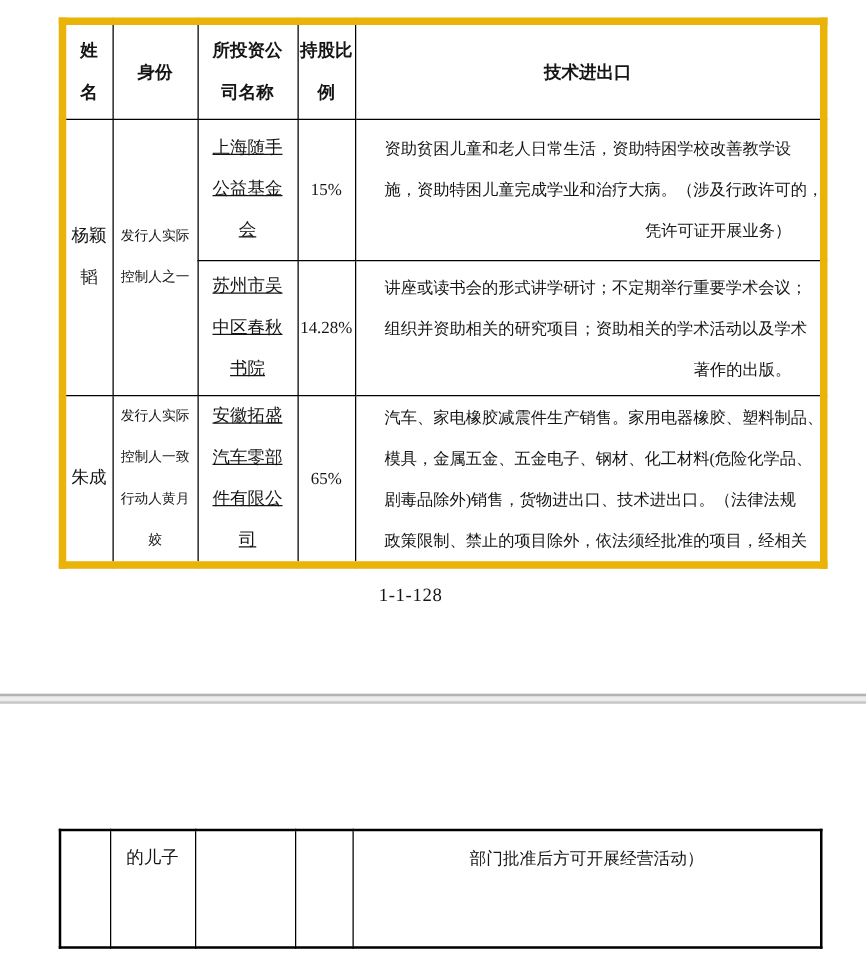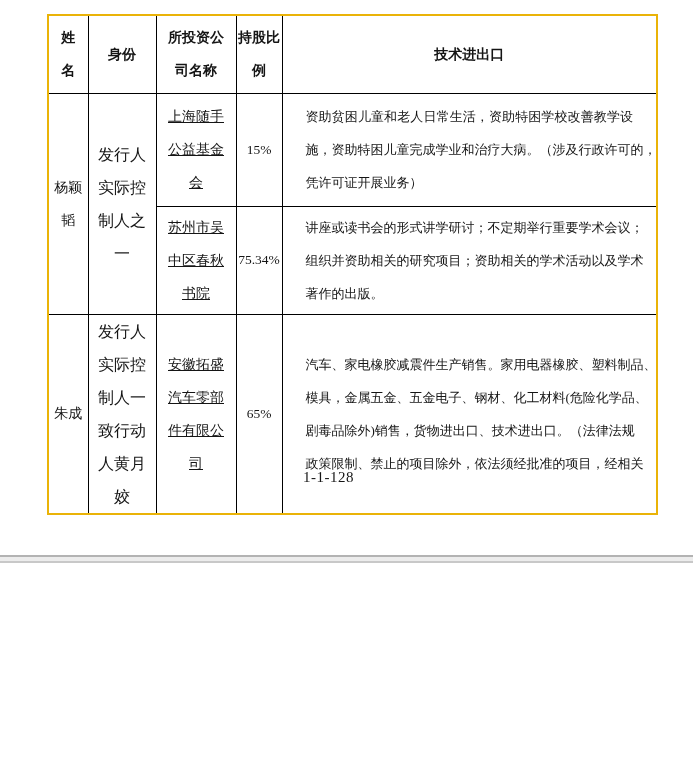--- a/index.html
+++ b/index.html
@@ -3,37 +3,37 @@
 <meta charset="utf-8">
 <style>
   html,body{margin:0;padding:0;background:#ffffff;}
   body{
     width:693px;height:773px;position:relative;overflow:hidden;
     font-family:"Liberation Serif","DejaVu Serif",serif;color:#151515;
   }
   .viewport{position:absolute;inset:0;}
   table{border-collapse:collapse;table-layout:fixed;position:absolute;background:#fff;}
   td{border:1px solid #000;overflow:hidden;}
-  .t1{left:47px;top:14px;width:609px;border:2px solid #eab308;}
+  .t1{left:47px;top:14px;width:609px;border:6px solid #eab308;}
   .t2{left:47px;top:663px;width:609px;border:2px solid #000;}
   
   .hd{
     font-family:"Liberation Sans","DejaVu Sans",sans-serif;
     font-weight:bold;font-size:14px;line-height:33px;
     text-align:center;vertical-align:middle;padding:0 8px;
   }
   .hd.tight{padding:0;}
   .c-name{text-align:center;vertical-align:middle;font-size:14px;line-height:33px;padding:17px 4px;}
-  .c-id{text-align:center;vertical-align:middle;font-size:16px;line-height:33px;padding:0 4px;}
+  .c-id{text-align:center;vertical-align:middle;font-size:11px;line-height:33px;padding:0 4px;}
   .c-co{text-align:center;vertical-align:middle;font-size:14px;line-height:33px;padding:0 8px;text-decoration:underline;}
   .c-ratio{text-align:center;vertical-align:middle;font-size:13.5px;padding:0 1px;}
   .c-scope{vertical-align:middle;font-size:13px;padding:0 23px;}
   .ln{line-height:33px;white-space:nowrap;}
   .ln.j{text-align:justify;text-align-last:justify;}
-  .ln.c{text-align:left;}
+  .ln.c{text-align:right;}
   
   .page-number{
     position:absolute;left:303px;top:469px;width:120px;
     text-align:left;font-size:15px;letter-spacing:.5px;
   }
   
   .page-divider{
     position:absolute;left:0;top:555px;width:693px;height:4px;
     background:#ececec;border-top:2px solid #b3b3b3;border-bottom:2px solid #c8c8c8;
   }
@@ -75,21 +75,21 @@
       <td class="c-co">上海随手公益基金会</td>
       <td class="c-ratio">15%</td>
       <td class="c-scope">
         <div class="ln j">资助贫困儿童和老人日常生活，资助特困学校改善教学设</div>
         <div class="ln j">施，资助特困儿童完成学业和治疗大病。（涉及行政许可的，</div>
         <div class="ln c">凭许可证开展业务）</div>
       </td>
     </tr>
     <tr style="height:108px">
       <td class="c-co">苏州市吴中区春秋书院</td>
-      <td class="c-ratio">75.34%</td>
+      <td class="c-ratio">14.28%</td>
       <td class="c-scope">
         <div class="ln j">讲座或读书会的形式讲学研讨；不定期举行重要学术会议；</div>
         <div class="ln j">组织并资助相关的研究项目；资助相关的学术活动以及学术</div>
         <div class="ln c">著作的出版。</div>
       </td>
     </tr>
     <tr style="height:135px">
       <td class="c-name">朱成</td>
       <td class="c-id">发行人实际控制人一致行动人黄月姣</td>
       <td class="c-co">安徽拓盛汽车零部件有限公司</td>
@@ -102,14 +102,32 @@
       </td>
     </tr>
   </tbody>
     </table>
 
   <div class="page-number">1-1-128</div>
 
   <div class="page-divider"></div>
 
 
+  <table class="t2">
+    <colgroup>
+      <col style="width:40px">
+        <col style="width:68px">
+        <col style="width:80px">
+      <col style="width:46px">
+        <col style="width:375px">
+    </colgroup>
+    <tbody>
+        <tr style="height:94px">
+      <td></td>
+      <td class="c-id2">的儿子</td>
+      <td></td>
+      <td></td>
+      <td class="c-scope2">部门批准后方可开展经营活动）</td>
+    </tr>
+  </tbody>
+    </table>
 
 </div>
 
 </body></html>

